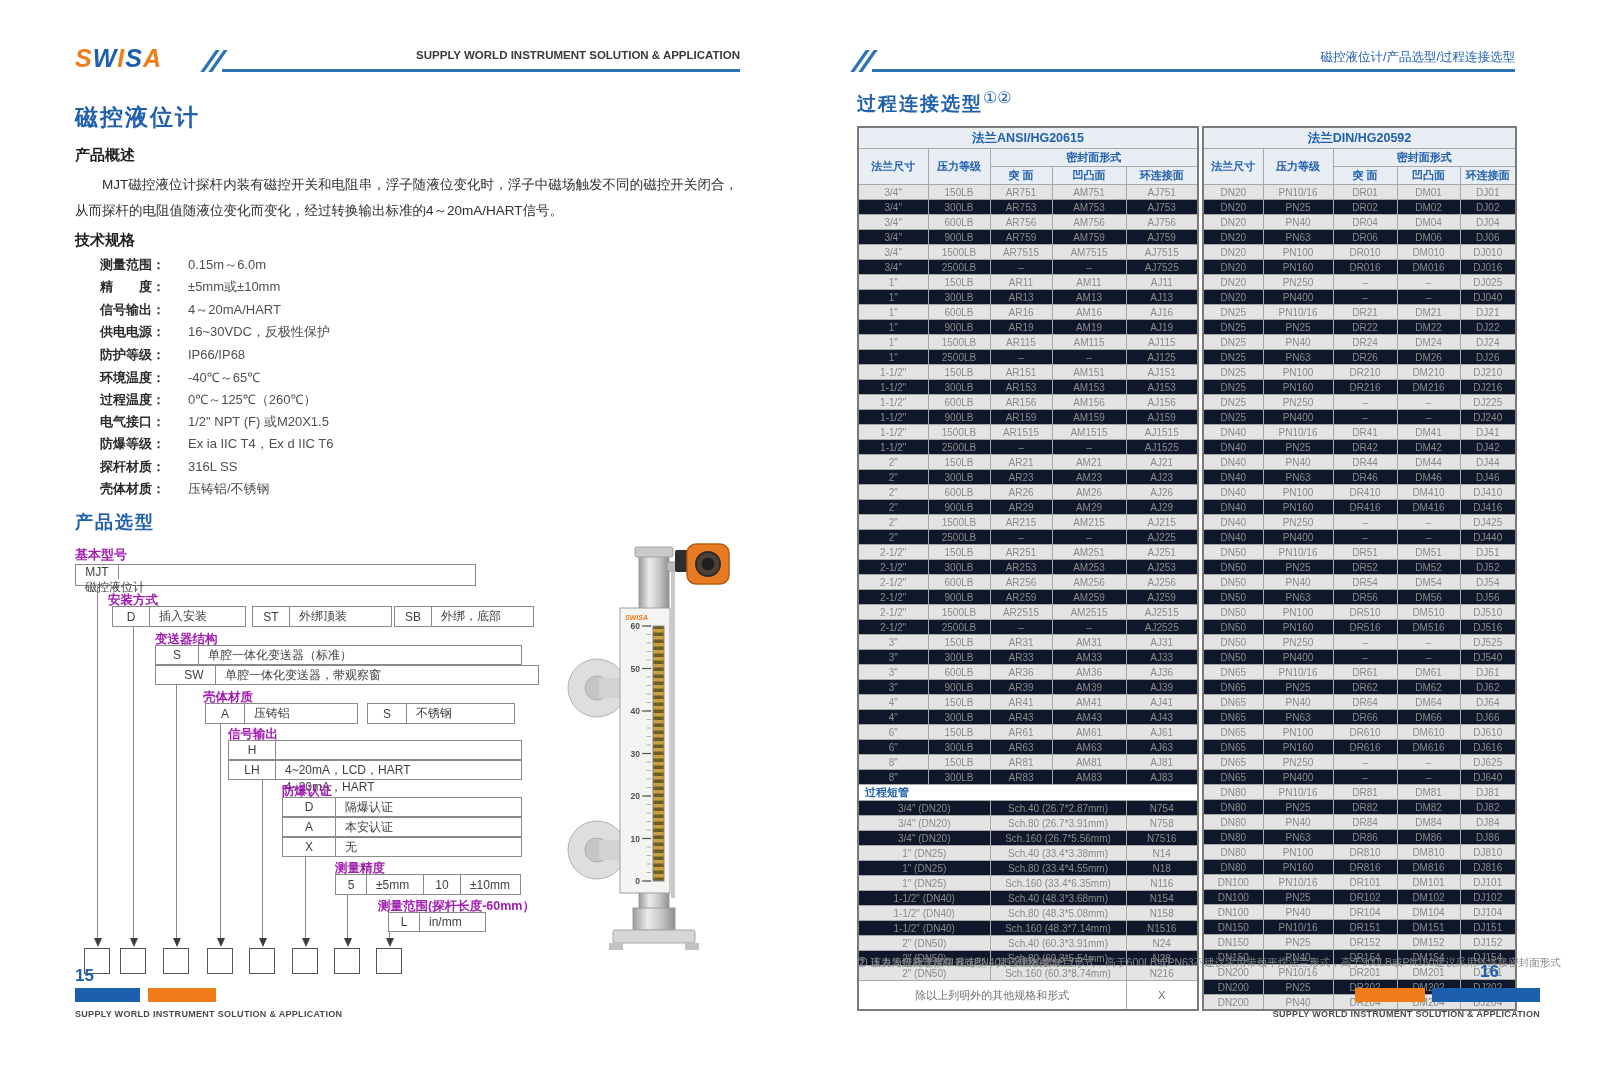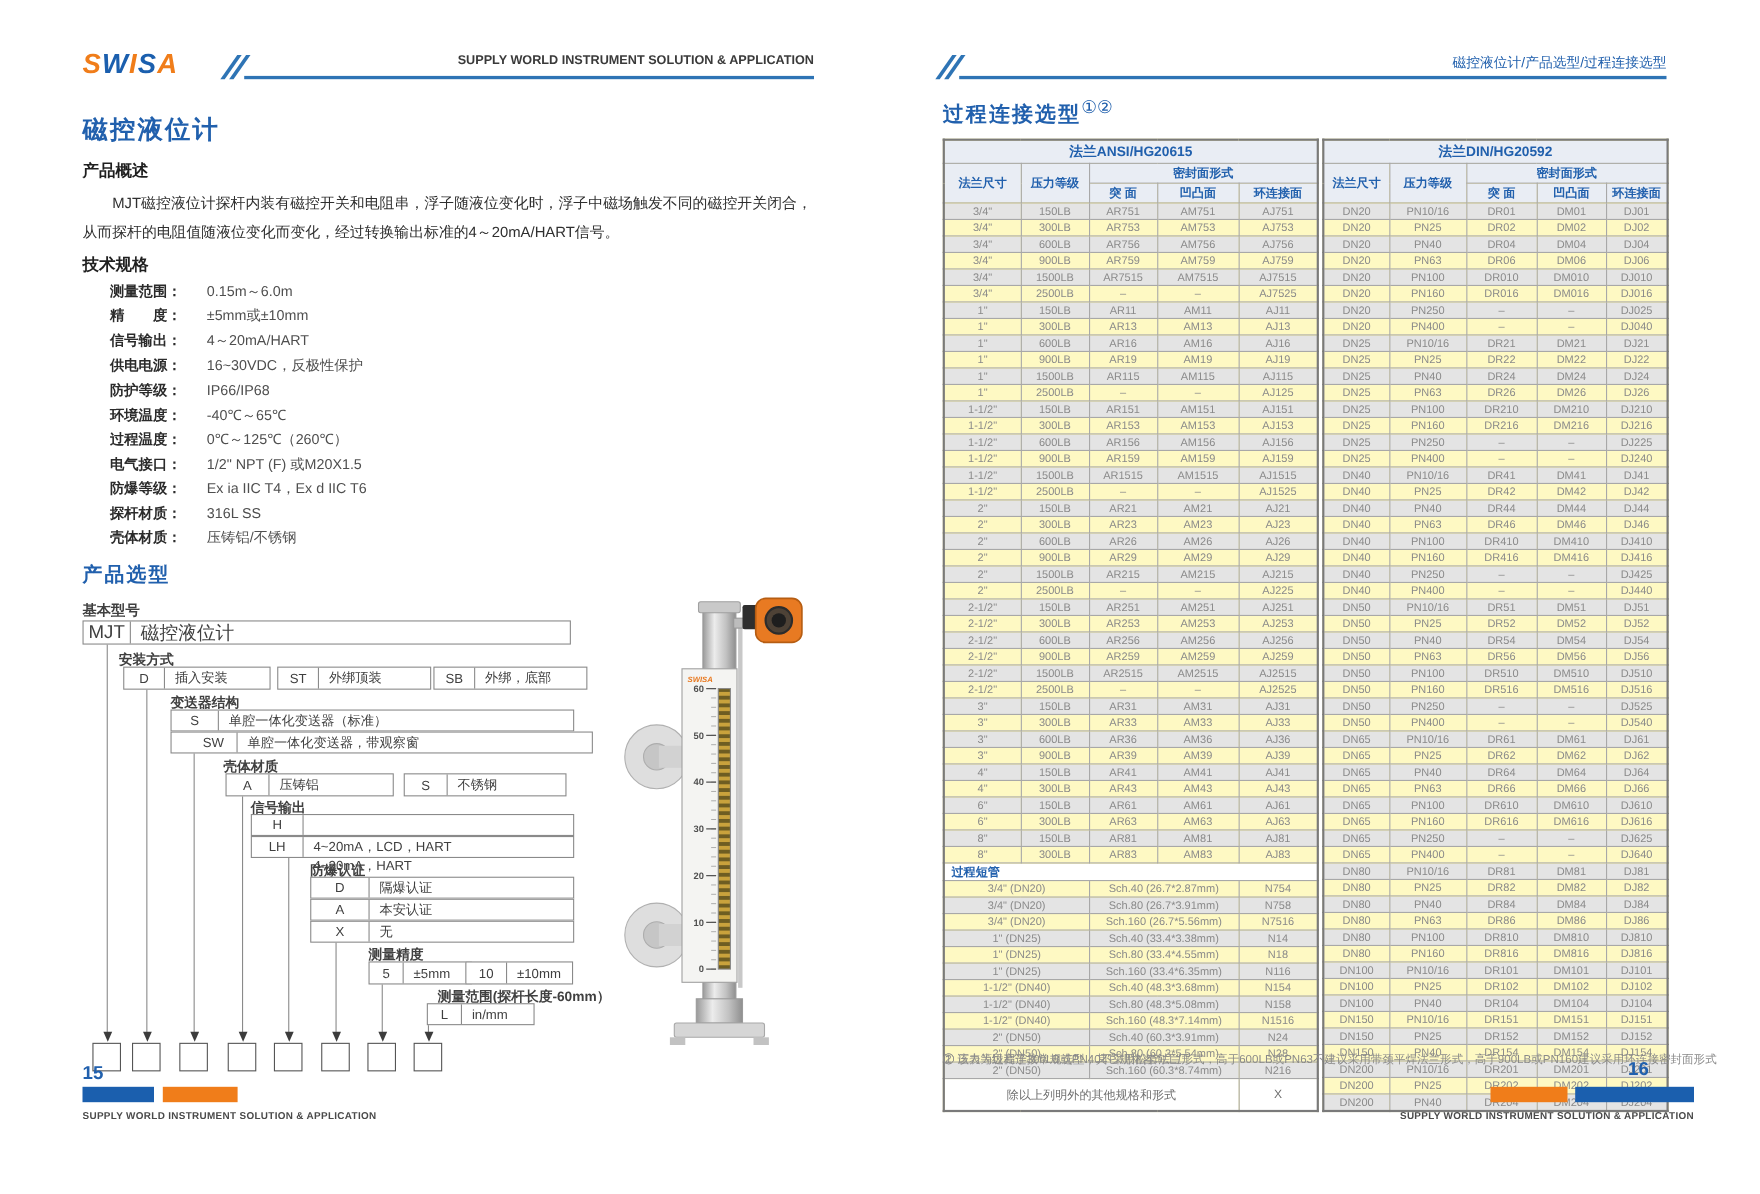--- a/index.html
+++ b/index.html
@@ -9,34 +9,34 @@
   .hline{position:absolute;height:2.5px;background:#2e74b5}
   .slash{position:absolute;width:4px;height:22px;background:#2e74b5;transform:skewX(-35deg)}
   .logo{position:absolute;font-size:25px;font-weight:bold;font-style:italic;letter-spacing:1px}
   .tagline{position:absolute;font-size:11.5px;font-weight:bold;color:#3a3a3a;text-align:right}
   .bigtitle{position:absolute;color:#2160ad;font-weight:bold;letter-spacing:2px}
   .h2{position:absolute;font-size:15px;font-weight:bold;color:#1f1f1f}
   .para{position:absolute;font-size:13.5px;color:#2f2f2f;line-height:26px;text-indent:2em;text-align:justify}
   .spec-row{height:22.4px;font-size:13px;white-space:nowrap}
   .spec-label{display:inline-block;width:88px;font-weight:bold;color:#2b2b2b}
   .spec-value{color:#4f4f4f}
-  .mlabel{position:absolute;font-size:12.5px;font-weight:bold;color:#404040;white-space:nowrap}
+  .mlabel{position:absolute;font-size:12.5px;font-weight:bold;color:#a21caf;white-space:nowrap}
   .mbox{position:absolute;display:flex;border:1px solid #8a8a8a;background:#fff;
         font-size:12px;color:#3f3f3f;align-items:stretch;box-sizing:border-box;white-space:nowrap}
   .mcode{display:flex;align-items:center;justify-content:center;border-right:1px solid #8a8a8a}
   .mdesc{display:flex;align-items:center;padding-left:9px}
   .vline{position:absolute;width:1px;background:#8a8a8a}
   .varrow{position:absolute;width:0;height:0;border-left:4px solid transparent;
           border-right:4px solid transparent;border-top:9px solid #3c3c3c}
   .bbox{position:absolute;width:26px;height:26px;border:1.5px solid #555;background:#fff;box-sizing:border-box}
   .pageno{position:absolute;color:#2160ad;font-weight:bold;font-size:17px}
   .bar{position:absolute;height:14px}
   .footer-text{position:absolute;font-size:9px;font-weight:bold;color:#4a4a4a;letter-spacing:.3px}
   .breadcrumb{position:absolute;font-size:12.5px;color:#2160ad;text-align:right}
-  .ptable{border-collapse:collapse;table-layout:fixed;position:absolute;background:#fef9c3;border:2px solid #7a7a7a}
+  .ptable{border-collapse:collapse;table-layout:fixed;position:absolute;background:#0f172a;border:2px solid #7a7a7a}
   .ptable th,.ptable td{border:1px solid #a8a8a8;padding:0;text-align:center;overflow:hidden;white-space:nowrap}
   .ptable th{background:#e9edf4;color:#2160ad;font-weight:bold}
   .t-title{font-size:12.5px;height:20px}
   .t-h{font-size:11px;height:17px}
   .ptable td{font-size:10px;color:#8a8a8a;height:14px}
   .ptable tr.shade td{background:#e4e4e4}
   .ptable td.nhead{color:#2160ad;font-weight:bold;text-align:left;padding-left:6px;font-size:11px;background:#fff}
   .ptable td.xrow{height:28px;color:#6f6f6f;font-size:11px;background:#fff}
   .footnote{position:absolute;font-size:10.5px;color:#8a8a8a;white-space:nowrap}
 </style>
@@ -65,21 +65,21 @@
     <div class="spec-row"><span class="spec-label">电气接口：</span><span class="spec-value">1/2" NPT (F) 或M20X1.5</span></div>
     <div class="spec-row"><span class="spec-label">防爆等级：</span><span class="spec-value">Ex ia IIC T4，Ex d IIC T6</span></div>
     <div class="spec-row"><span class="spec-label">探杆材质：</span><span class="spec-value">316L SS</span></div>
     <div class="spec-row"><span class="spec-label">壳体材质：</span><span class="spec-value">压铸铝/不锈钢</span></div>
   </div>
 
 <div class="bigtitle" style="left:75px;top:510px;font-size:18px">产品选型</div>
 <div class="mlabel" style="left:75px;top:546px;font-size:13px">基本型号</div>
 
 <div id="diagram">
-    <div class="mbox" style="left: 75px; top: 564px; height: 22px; font-size: 17px;">
+    <div class="mbox" style="left: 75px; top: 564px; height: 22px; font-size: 12px; flex-direction: column;">
       <span class="mcode" style="width: 42px;">MJT</span>
       <span class="mdesc" style="width: 390px;">磁控液位计</span>
     </div>
     <div class="mlabel" style="left: 108px; top: 592px;">安装方式</div>
     <div class="mbox" style="left: 112px; top: 606px; height: 21px;">
       <span class="mcode" style="width: 36px;">D</span>
       <span class="mdesc" style="width: 86px;">插入安装</span>
     </div>
     <div class="mbox" style="left: 252px; top: 606px; height: 21px;">
       <span class="mcode" style="width: 36px;">ST</span>
@@ -131,21 +131,21 @@
     </div>
     <div class="mlabel" style="left: 335px; top: 860px;">测量精度</div>
     <div class="mbox" style="left: 335px; top: 874px; height: 21px;">
       <span class="mcode" style="width: 30px;">5</span>
       <span class="mdesc" style="width: 52px;">±5mm</span>
     </div>
     <div class="mbox" style="left: 423px; top: 874px; height: 21px;">
       <span class="mcode" style="width: 36px;">10</span>
       <span class="mdesc" style="width: 50px;">±10mm</span>
     </div>
-    <div class="mlabel" style="left: 398px; top: 898px;">测量范围(探杆长度-60mm）</div>
+    <div class="mlabel" style="left: 378px; top: 898px;">测量范围(探杆长度-60mm）</div>
     <div class="mbox" style="left: 388px; top: 912px; height: 20px;">
       <span class="mcode" style="width: 30px;">L</span>
       <span class="mdesc" style="width: 56px;">in/mm</span>
     </div>
     <div class="vline" style="left: 97px; top: 586px; height: 353px;"></div>
     <div class="varrow" style="left: 93.5px; top: 938px;"></div>
     <div class="bbox" style="left: 84px; top: 948px;"></div>
     <div class="vline" style="left: 133px; top: 627px; height: 312px;"></div>
     <div class="varrow" style="left: 129.5px; top: 938px;"></div>
     <div class="bbox" style="left: 120px; top: 948px;"></div>

